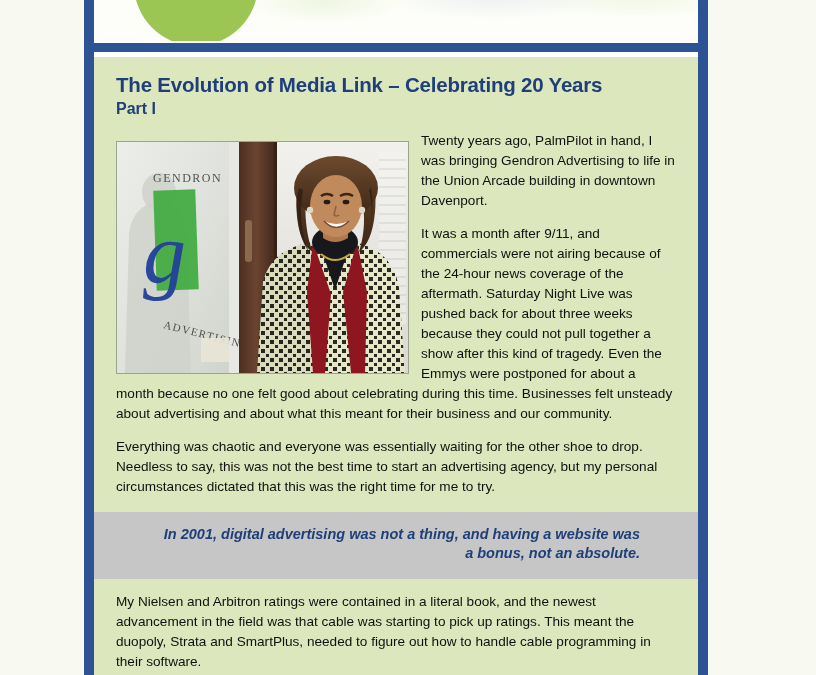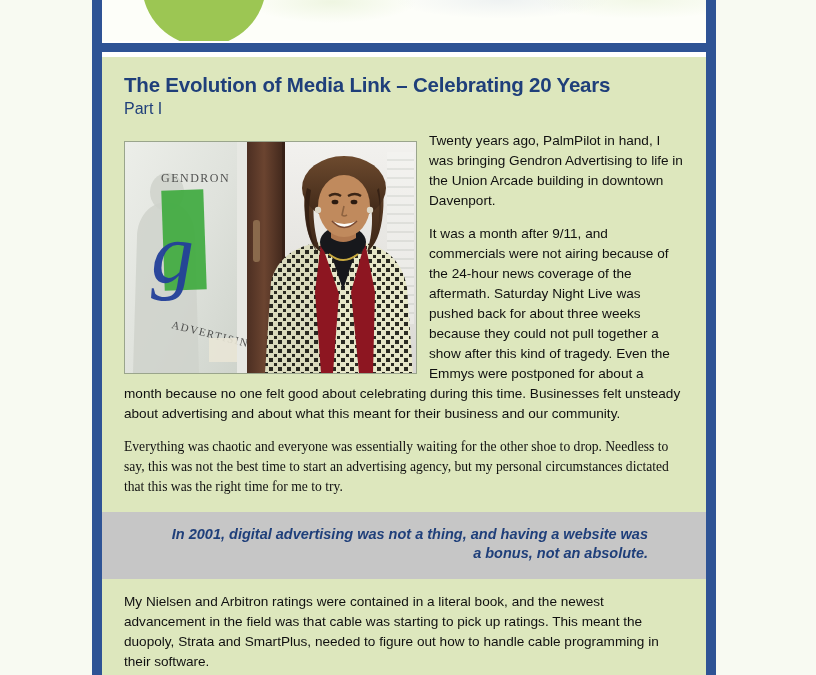--- a/index.html
+++ b/index.html
@@ -18,21 +18,21 @@
   #page {
     position: relative;
     width: 816px;
     height: 675px;
     background: #f8faf2;
   }
 
   
   #newsletter {
     position: absolute;
-    left: 92px;
+    left: 84px;
     top: 0;
     width: 624px;
     height: 675px;
     box-sizing: border-box;
     border-left: 10px solid #2e5395;
     border-right: 10px solid #2e5395;
     background: #ffffff;
     overflow: hidden;
   }
 
@@ -111,42 +111,42 @@
     font-size: 20.5px;
     line-height: 1.18;
     font-weight: bold;
     color: #1f3f7a;
     letter-spacing: -0.2px;
   }
   h2#subhead {
     margin: 0;
     padding: 3px 22px 0 22px;
     font-size: 16px;
-    font-weight: normal;
+    font-weight: bold;
     color: #1f3f7a;
   }
   #byline {
     margin: 0;
     padding: 3px 22px 0 22px;
     font-size: 13.5px;
     font-style: italic;
     font-weight: bold;
     color: #111111;
   }
 
   #body-wrap {
     padding: 13px 22px 0 22px;
     color: #101010;
     font-size: 13.6px;
     line-height: 1.47;
   }
   #body-wrap p {
     margin: 0 0 13px 0;
   }
-  #body-wrap p:last-child { margin-bottom: 0; font-family: Liberation Serif, serif; }
+  #body-wrap p:last-child { margin-bottom: 0; }
 
   
   #photo {
     float: left;
     width: 293px;
     height: 233px;
     margin: 10px 12px 6px 0;
     border: 1px solid #9aa58c;
     box-sizing: border-box;
     position: relative;

